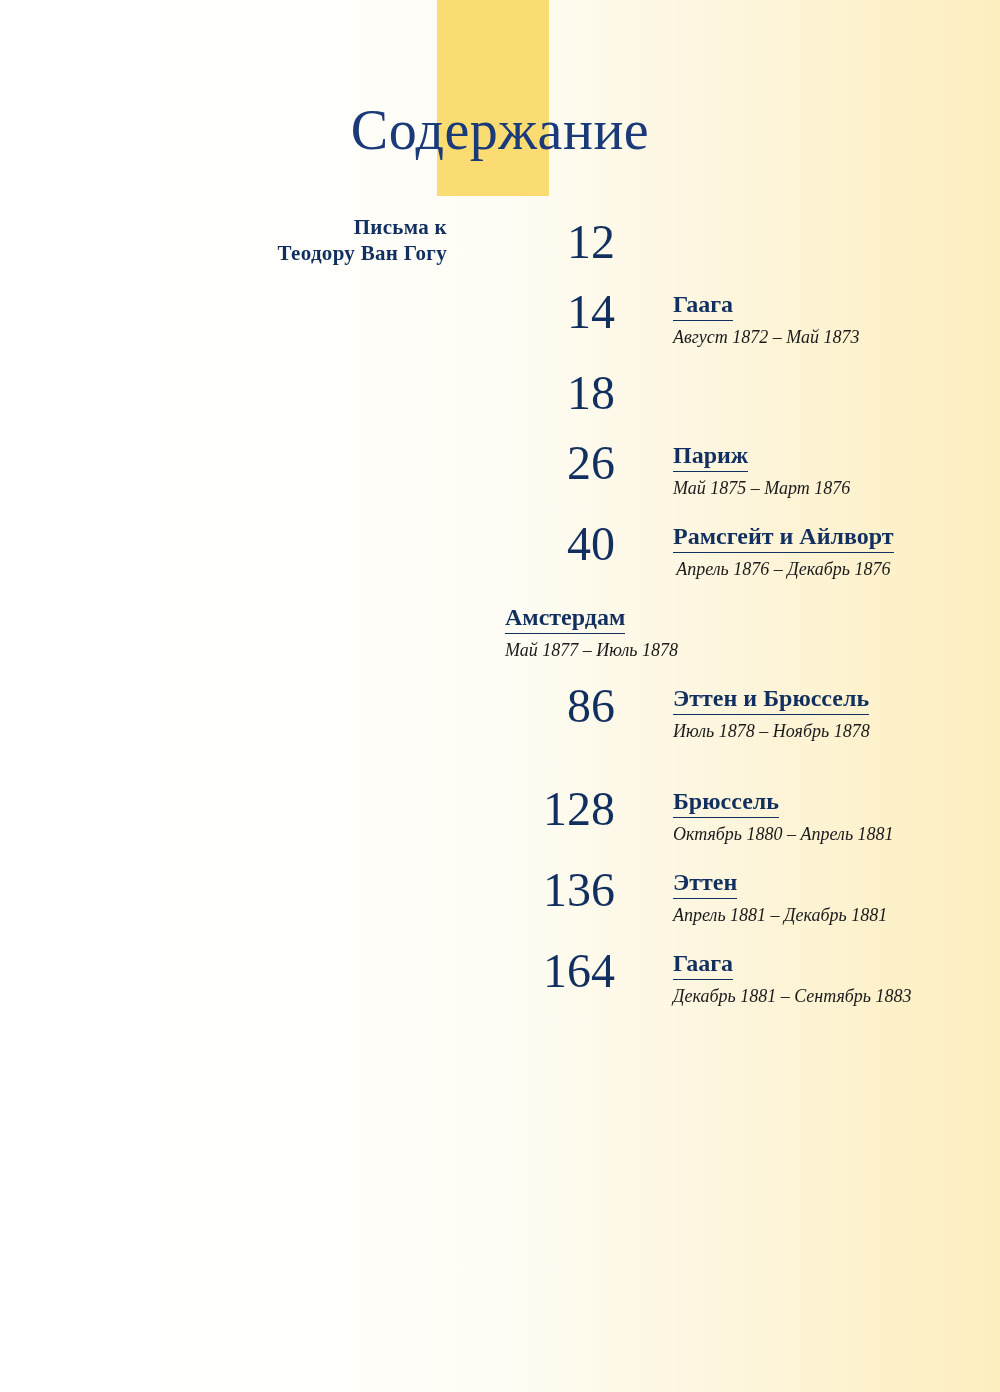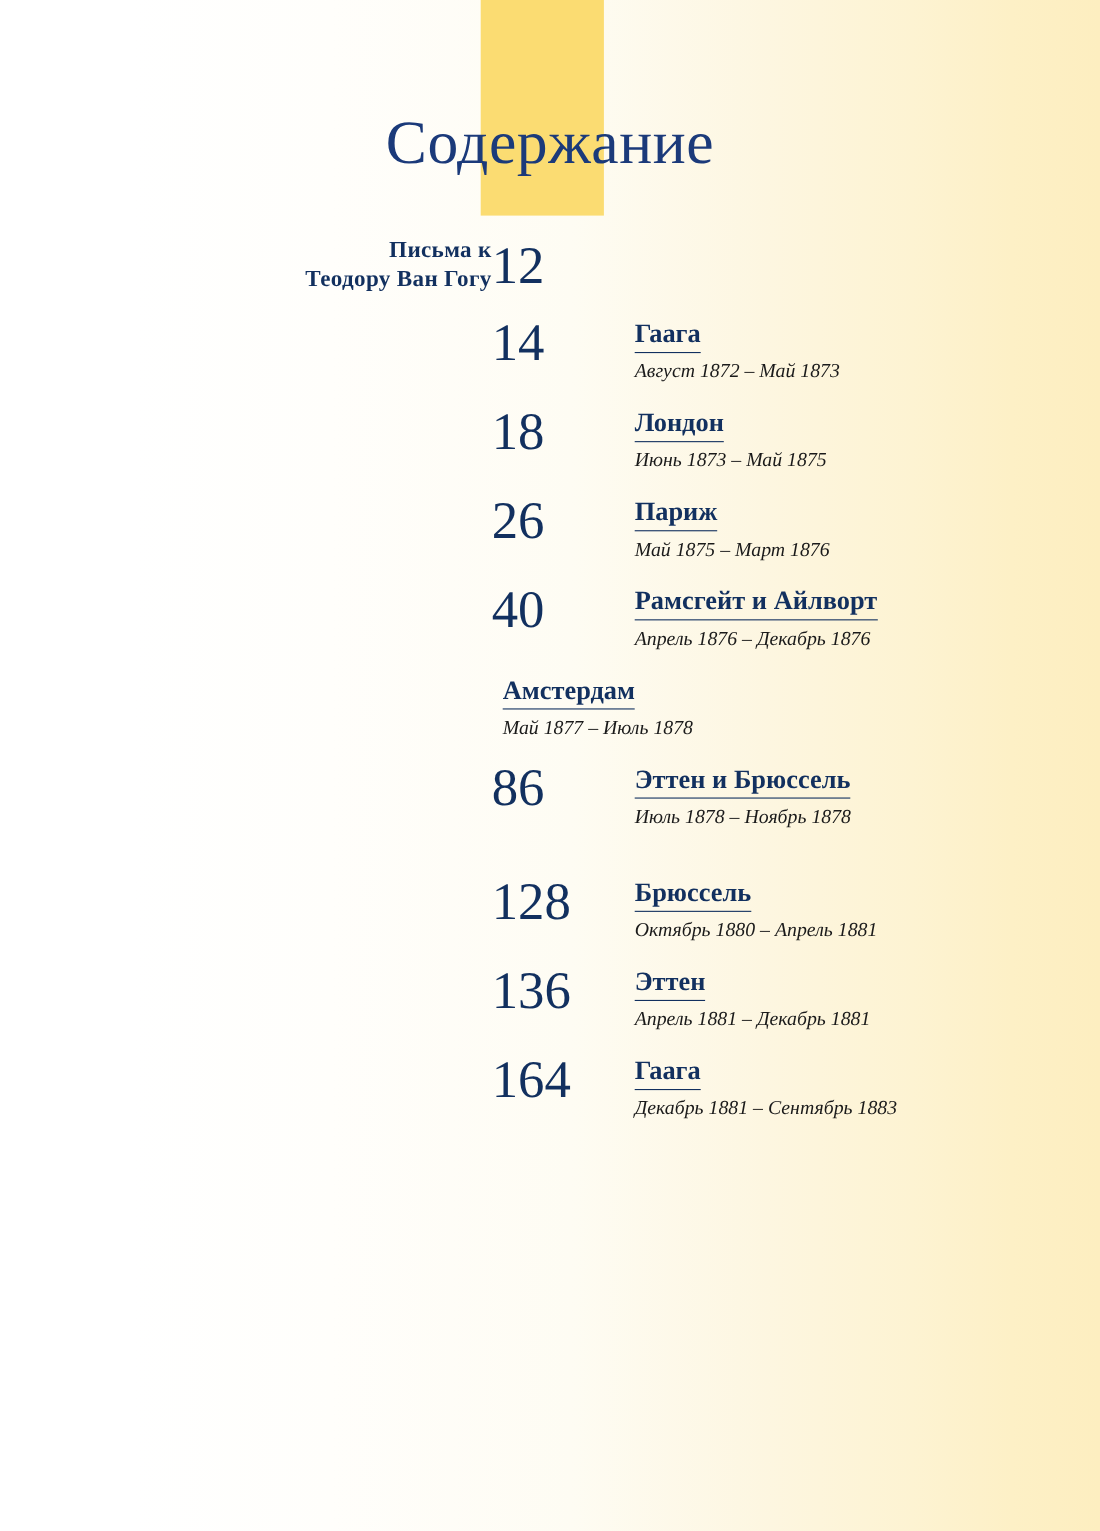--- a/index.html
+++ b/index.html
@@ -53,38 +53,39 @@
   .toc {
     position: absolute;
     left: 0;
     top: 210px;
     width: 1000px;
   }
   .row {
     display: flex;
     align-items: flex-start;
     margin-bottom: 18px;
+    gap: 48px;
   }
   .left-label {
     width: 447px;
     text-align: right;
     padding-right: 0;
     color: #12305f;
     font-weight: bold;
     font-size: 21px;
     line-height: 26px;
     letter-spacing: 0.3px;
     padding-top: 4px;
   }
   .left-label .lbl-line {
     display: block;
   }
   .num {
     width: 120px;
-    text-align: left;
+    text-align: right;
     color: #12305f;
     font-size: 48px;
     line-height: 52px;
     font-family: "Liberation Serif", serif;
   }
   .entry {
     padding-left: 10px;
     padding-top: 3px;
   }
   .entry .place {
@@ -95,20 +96,21 @@
     border-bottom: 1.5px solid #12305f;
     display: inline-block;
     padding-bottom: 1px;
   }
   .entry .dates {
     color: #1a1a1a;
     font-style: italic;
     font-size: 18px;
     line-height: 24px;
     margin-top: 4px;
+    text-align: center;
   }
   .row.first .num {
     padding-top: 6px;
   }
   .spacer-entry {
     min-height: 52px;
   }
 </style>
 </head>
 <body>
@@ -135,24 +137,20 @@
       <div class="num">14</div>
       <div class="entry">
         <div class="place">Гаага</div>
         <div class="dates">Август  1872 – Май 1873</div>
       </div>
     </div>
 
     <div class="row">
       <div class="left-label"></div>
       <div class="num">18</div>
-      <div class="entry">
-        <div class="place">Лондон</div>
-        <div class="dates">Июнь 1873 – Май 1875</div>
-      </div>
     </div>
 
     <div class="row">
       <div class="left-label"></div>
       <div class="num">26</div>
       <div class="entry">
         <div class="place">Париж</div>
         <div class="dates">Май 1875 – Март 1876</div>
       </div>
     </div>

